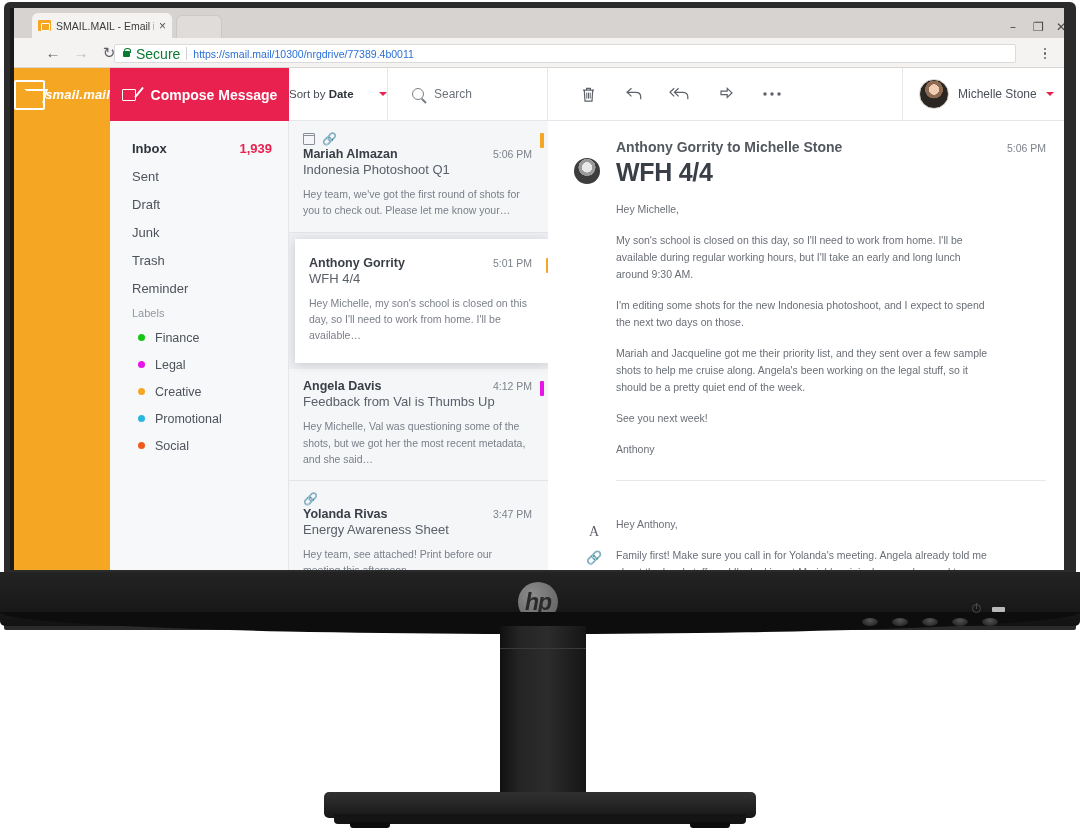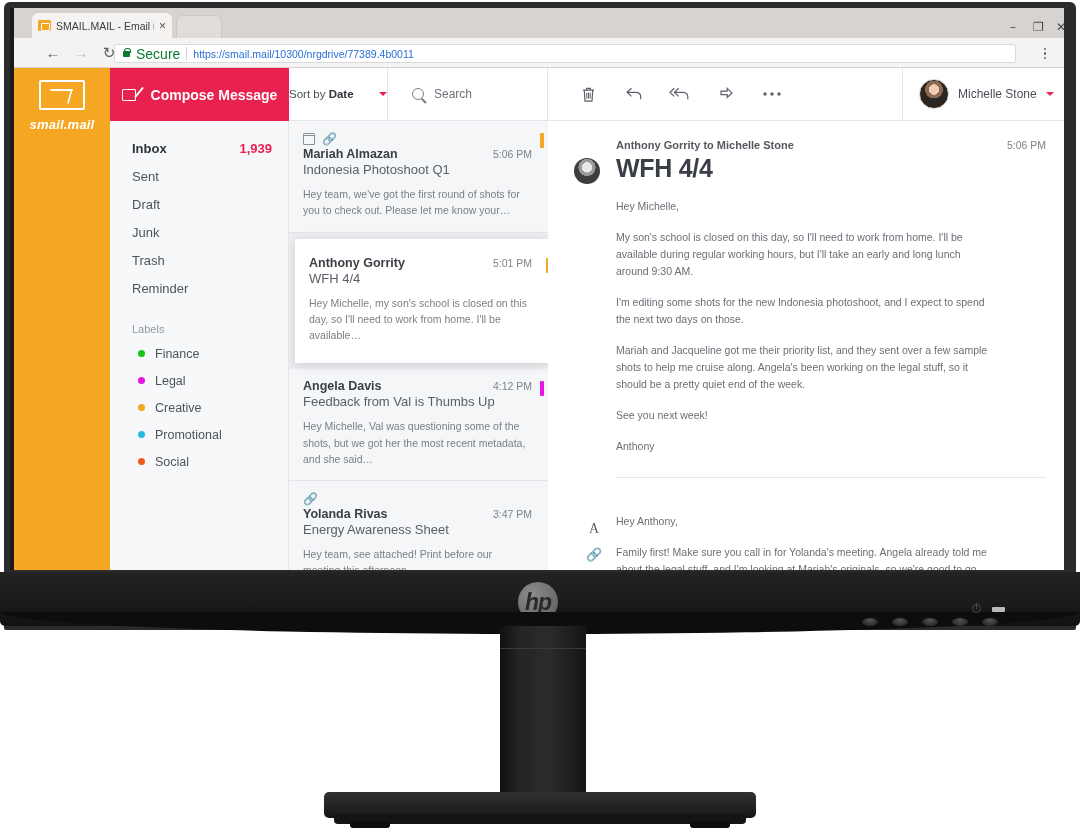--- a/index.html
+++ b/index.html
@@ -150,21 +150,21 @@
     display:flex; flex-direction:column; align-items:center; justify-content:center; gap:2px;
     cursor:pointer;
   }
   .kebab i { width:2.6px; height:2.6px; background:#5f6368; border-radius:50%; display:block; }
 
   
   .app { position:absolute; left:0; top:60px; width:1050px; height:502px; background:#fff; }
 
   .brand {
     position:absolute; left:0; top:0; width:96px; height:502px; background:#f5a623;
-    display:flex; flex-direction:column; align-items:center; padding-top:12px;
+    display:flex; flex-direction:row; align-items:flex-start; padding-top:12px;
   }
   .brand-env {
     width:46px; height:30px; border:2.2px solid #fff; border-radius:2px; position:relative;
   }
   .brand-env::after {
     content:""; position:absolute; left:6px; top:7px; width:22px; height:13px;
     border-top:2.2px solid #fff; border-right:2.2px solid #fff;
     transform: skewX(-16deg) rotate(0deg);
     clip-path: polygon(0 0, 100% 0, 100% 100%);
   }
@@ -225,21 +225,21 @@
   .acct-name{font-size:12px;color:#4a4f57;white-space:nowrap;}
 
   .nav {
     position:absolute; left:96px; top:53px; width:179px; height:449px; background:#f7f8fa;
     border-right:1px solid #e4e6ea; padding:13px 0 0 22px;
   }
   .nav-item { height:28px; display:flex; align-items:center; font-size:13px; color:#4e535b; cursor:pointer; padding-right:16px;}
   .nav-item.active { font-weight:bold; color:#2f343b; }
   .nav-item .spacer{flex:1 1 auto;}
   .nav-count{font-size:13px;color:#e8214f;font-weight:bold;}
-  .labels-h { margin-top:16px; font-size:11px; color:#9298a1; height:22px; display:flex;align-items:center;}
+  .labels-h { font-size:11px; color:#9298a1; height:22px; display:flex;align-items:center;}
   .label-item{height:27px;display:flex;align-items:center;gap:10px;font-size:12.5px;color:#4e535b;cursor:pointer;padding-left:6px;}
   .dot{width:7px;height:7px;border-radius:50%;flex:0 0 auto;}
 
   .list {
     position:absolute; left:275px; top:53px; width:259px; height:449px;
     background:#eceef1; overflow:hidden;
   }
   .mail-card {
     position:relative; background:#f5f6f8; border-bottom:1px solid #e2e4e8;
     padding:10px 16px 13px 14px; cursor:pointer;
@@ -264,21 +264,21 @@
     position:absolute; left:534px; top:53px; width:516px; height:449px; background:#fff;
     padding:18px 18px 0 22px; overflow:hidden;
   }
   .rd-head{display:flex;align-items:flex-start;}
   .rd-avatar{
     width:26px;height:26px;border-radius:50%;flex:0 0 auto;margin:19px 16px 0 4px;
     background: radial-gradient(circle at 50% 36%, #e8e8e8 0 24%, #9a9a9a 25% 40%, #3d3d3d 41% 100%);
   }
   .rd-main{flex:1 1 auto;}
   .rd-meta{display:flex;align-items:baseline;}
-  .rd-meta .who{font-size:11px;color:#53585f;font-weight:bold;flex:1 1 auto;}
+  .rd-meta .who{font-size:14px;color:#53585f;font-weight:bold;flex:1 1 auto;}
   .rd-meta .when{font-size:10.5px;color:#7d828a;}
   .rd-subject{font-size:25px;color:#3a3f47;font-weight:bold;margin:3px 0 0 0;letter-spacing:-.3px;}
   .rd-body p{font-size:10.5px;color:#6a6f77;line-height:1.62;margin:14px 0 0 0;max-width:372px;}
   .rd-divider{height:1px;background:#e6e8eb;margin:22px 0 0 0;}
   .rd-reply{display:flex;align-items:flex-start;margin-top:22px;}
   .rd-tools{width:46px;flex:0 0 auto;padding-left:2px;padding-top:22px;display:flex;flex-direction:column;gap:12px;align-items:center;}
   .rd-tools .tA{font-size:14px;color:#5d6169;font-family:"Liberation Serif",serif;line-height:1;cursor:pointer;}
   .rd-tools .tClip{font-size:13px;color:#5d6169;line-height:1;cursor:pointer;}
   .rd-reply-body{flex:1 1 auto;}
   .rd-reply-body p{font-size:10.5px;color:#6a6f77;line-height:1.62;margin:13px 0 14px 0;max-width:380px;}

